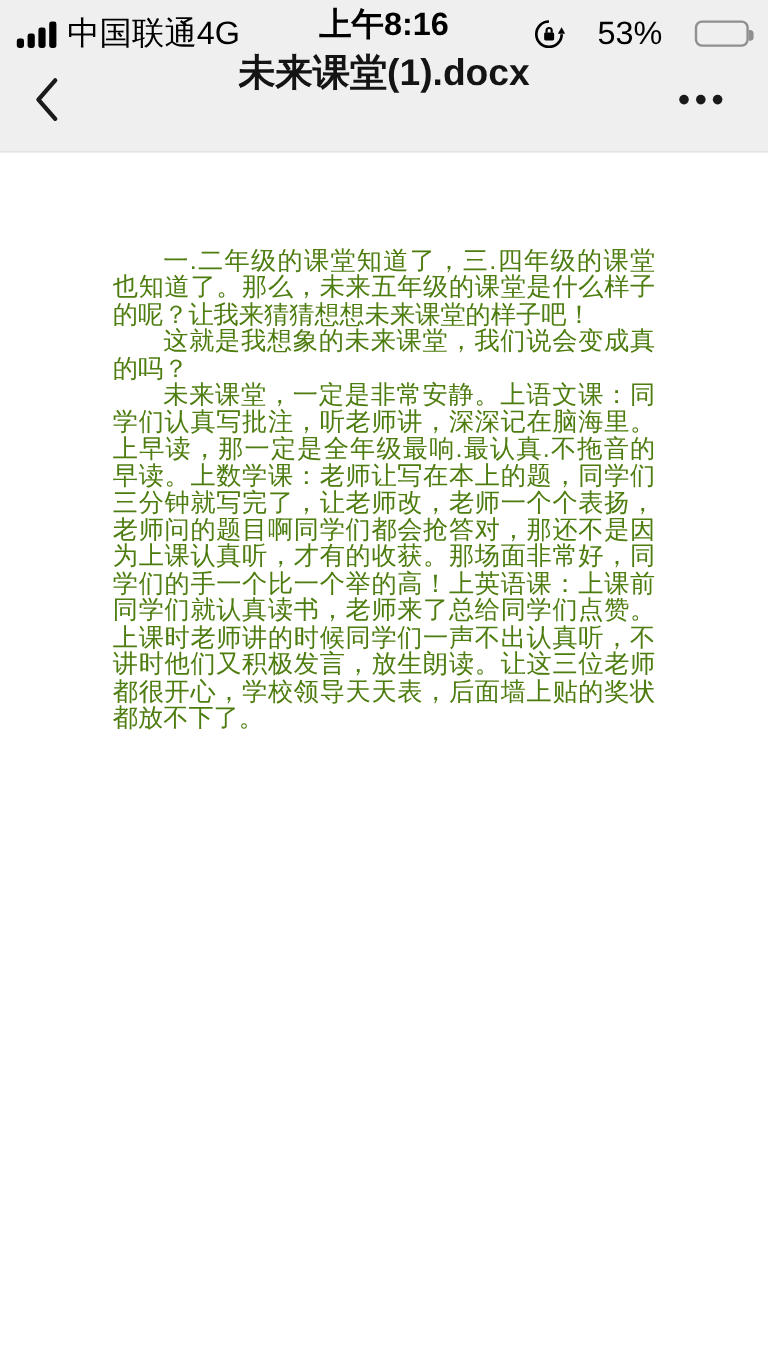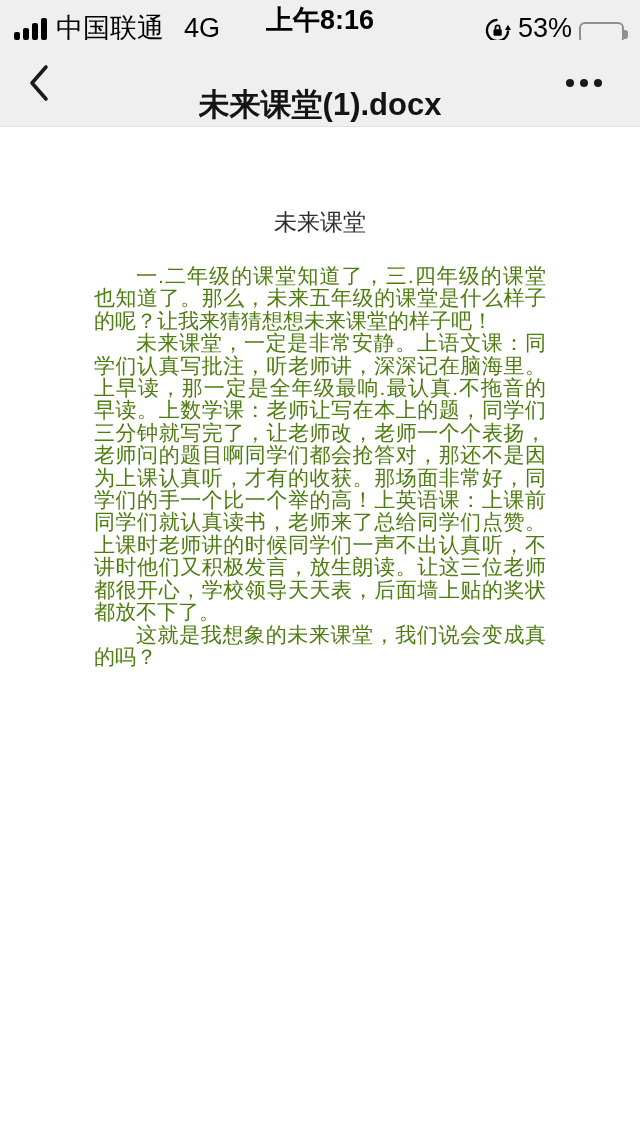--- a/index.html
+++ b/index.html
@@ -24,45 +24,45 @@
     font-weight: 500;
     color: #000;
   }
   .signal { display: flex; align-items: flex-end; gap: 3px; height: 22px; margin-top: 2px; }
   .signal .bar { width: 6px; background: #000; border-radius: 2px; }
   .signal .b1 { height: 8px; }
   .signal .b2 { height: 12px; }
   .signal .b3 { height: 17px; }
   .signal .b4 { height: 22px; }
   .carrier { margin-left: 9px; }
-  .network { margin-left: 20px; }
+  .network { }
   .time {
     position: absolute;
     left: 50%; top: 50%;
     transform: translate(-50%, -50%);
     font-weight: 600;
   }
   .status-right {
     margin-left: auto;
     display: flex;
-    align-items: flex-end;
-    gap: 7px;
+    align-items: center;
+    gap: 27px;
   }
   .battery { position: relative; width: 45px; height: 22px; border: 2px solid #8f8f8f; border-radius: 6px; padding: 2px; margin-right: 4px; }
   .battery-fill { height: 100%; background: #000; border-radius: 2px; width: 50%; }
   .battery-nub { position: absolute; right: -6px; top: 6px; width: 4px; height: 9px; background: #8f8f8f; border-radius: 0 3px 3px 0; }
 
   
   .nav-bar {
     position: relative;
     height: 87px;
     background: #efefef;
     border-bottom: 1px solid #e2e2e2;
     display: flex;
-    align-items: flex-end;
+    align-items: flex-start;
     justify-content: center;
   }
   .back-button {
     position: absolute;
     left: 14px; top: 50%;
     transform: translateY(-50%);
     width: 50px; height: 60px;
     display: flex; align-items: center; justify-content: center;
     background: none; border: none; padding: 0; cursor: pointer;
   }
@@ -150,19 +150,18 @@
   <button class="more-button">
     <span style="display:flex;gap:6px;">
       <span class="dot"></span>
         <span class="dot"></span>
         <span class="dot"></span>
     </span>
   </button>
 </div>
 
 <div class="page">
-  <h1 class="doc-title">未来课堂</h1>
   <div class="doc-body">
     <p>一.二年级的课堂知道了，三.四年级的课堂也知道了。那么，未来五年级的课堂是什么样子的呢？让我来猜猜想想未来课堂的样子吧！</p>
+    <p>这就是我想象的未来课堂，我们说会变成真的吗？</p>
     <p>未来课堂，一定是非常安静。上语文课：同学们认真写批注，听老师讲，深深记在脑海里。上早读，那一定是全年级最响.最认真.不拖音的早读。上数学课：老师让写在本上的题，同学们三分钟就写完了，让老师改，老师一个个表扬，老师问的题目啊同学们都会抢答对，那还不是因为上课认真听，才有的收获。那场面非常好，同学们的手一个比一个举的高！上英语课：上课前同学们就认真读书，老师来了总给同学们点赞。上课时老师讲的时候同学们一声不出认真听，不讲时他们又积极发言，放生朗读。让这三位老师都很开心，学校领导天天表，后面墙上贴的奖状都放不下了。</p>
-    <p>这就是我想象的未来课堂，我们说会变成真的吗？</p>
   </div>
 </div>
 
 </body></html>

